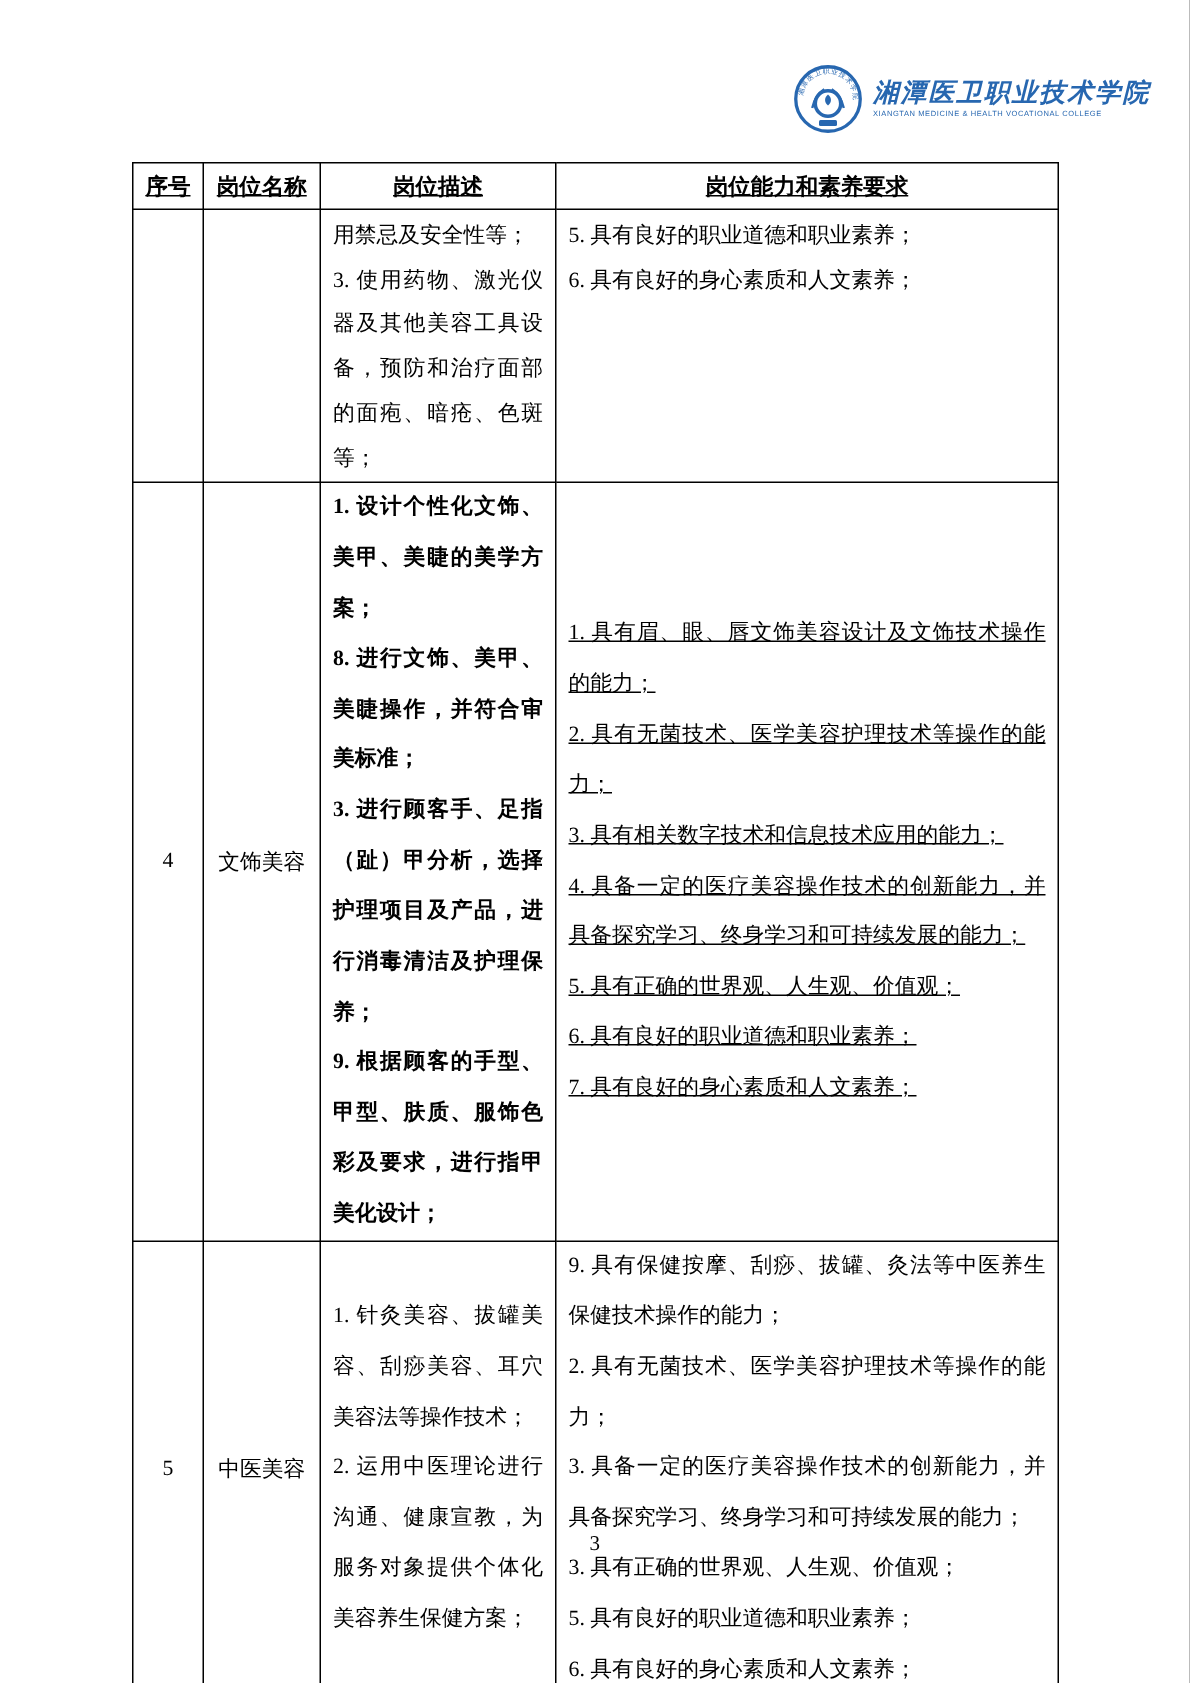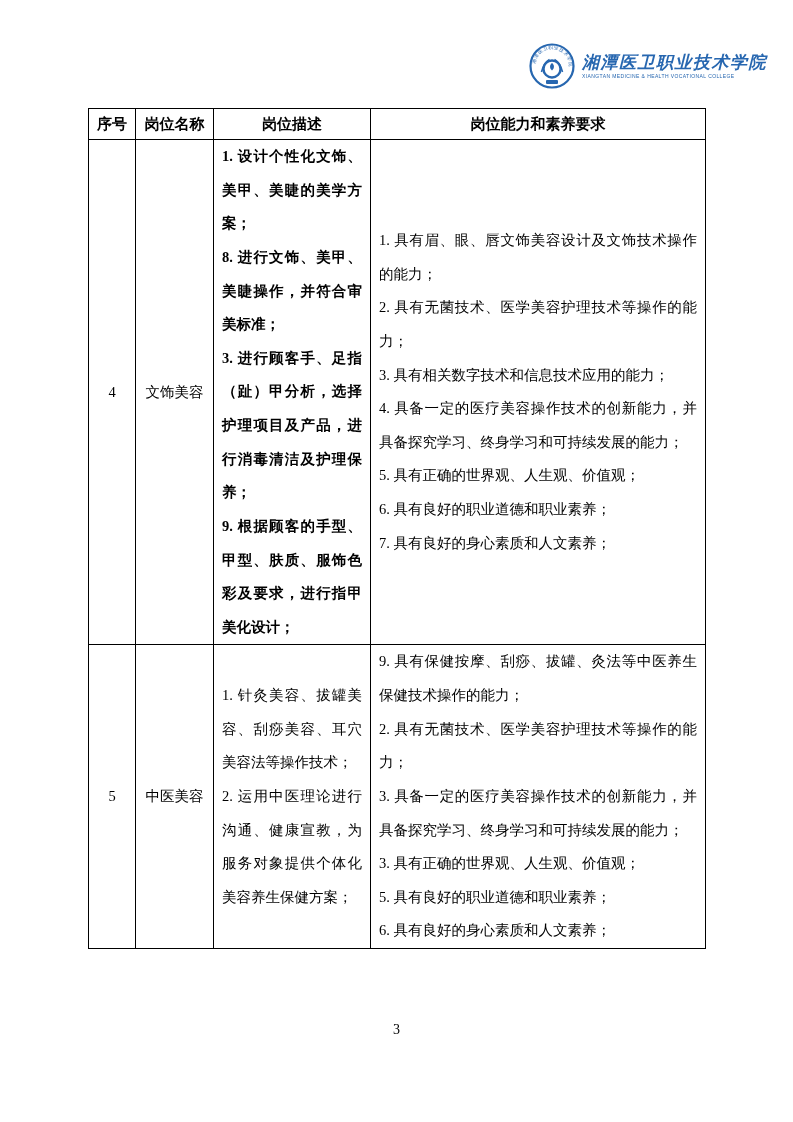--- a/index.html
+++ b/index.html
@@ -40,40 +40,41 @@
   }
   table.positions th, table.positions td {
     border:1px solid #000;
     font-size:14.5px;
     overflow:hidden;
   }
   table.positions th {
     height:30px; font-weight:bold; font-size:15px;
     text-align:center; vertical-align:middle;
     padding:0 2px;
+    text-decoration:underline;
   }
   col.c-seq  { width:47px; }
   col.c-name { width:78px; }
   col.c-desc { width:157px; }
   col.c-req  { width:335px; }
 
   td.seq, td.name { text-align:center; vertical-align:middle; }
   td.desc, td.req {
     padding:0 8px; text-align:justify;
     line-height:2.32;
   }
   td.desc p, td.req p { margin:0; }
 
   tr.r0 td { height:155px; }
   tr.r1 td { height:440px; }
   tr.r2 td { height:277px; }
 
   tr.r0 td.desc, tr.r0 td.req { vertical-align:top; line-height:2.05; padding-top:3px; }
   tr.r1 td.desc { vertical-align:middle;font-weight:bold; }
-  tr.r1 td.req  { vertical-align:middle; }
+  tr.r1 td.req  { vertical-align:middle;text-decoration:underline; }
   tr.r2 td.desc { vertical-align:middle; }
   tr.r2 td.req  { vertical-align:middle; }
 
   
   .page-number {
     position:absolute; left:0; top:1022px; width:100%;
     text-align:center; font-size:14px;
   }
 </style>
 </head>
@@ -111,20 +112,32 @@
     </colgroup>
     <thead>
         <tr>
           <th>序号</th>
           <th>岗位名称</th>
           <th>岗位描述</th>
           <th>岗位能力和素养要求</th>
         </tr>
       </thead>
     <tbody>
+        <tr class="r0">
+          <td class="seq"></td>
+          <td class="name"></td>
+          <td class="desc">
+            <p>用禁忌及安全性等；</p>
+            <p>3. 使用药物、激光仪器及其他美容工具设备，预防和治疗面部的面疱、暗疮、色斑等；</p>
+          </td>
+          <td class="req">
+            <p>5. 具有良好的职业道德和职业素养；</p>
+            <p>6. 具有良好的身心素质和人文素养；</p>
+          </td>
+        </tr>
         <tr class="r1">
           <td class="seq">4</td>
           <td class="name">文饰美容</td>
           <td class="desc">
             <p>1. 设计个性化文饰、美甲、美睫的美学方案；</p>
             <p>8. 进行文饰、美甲、美睫操作，并符合审美标准；</p>
             <p>3. 进行顾客手、足指（趾）甲分析，选择护理项目及产品，进行消毒清洁及护理保养；</p>
             <p>9. 根据顾客的手型、甲型、肤质、服饰色彩及要求，进行指甲美化设计；</p>
           </td>
           <td class="req">

